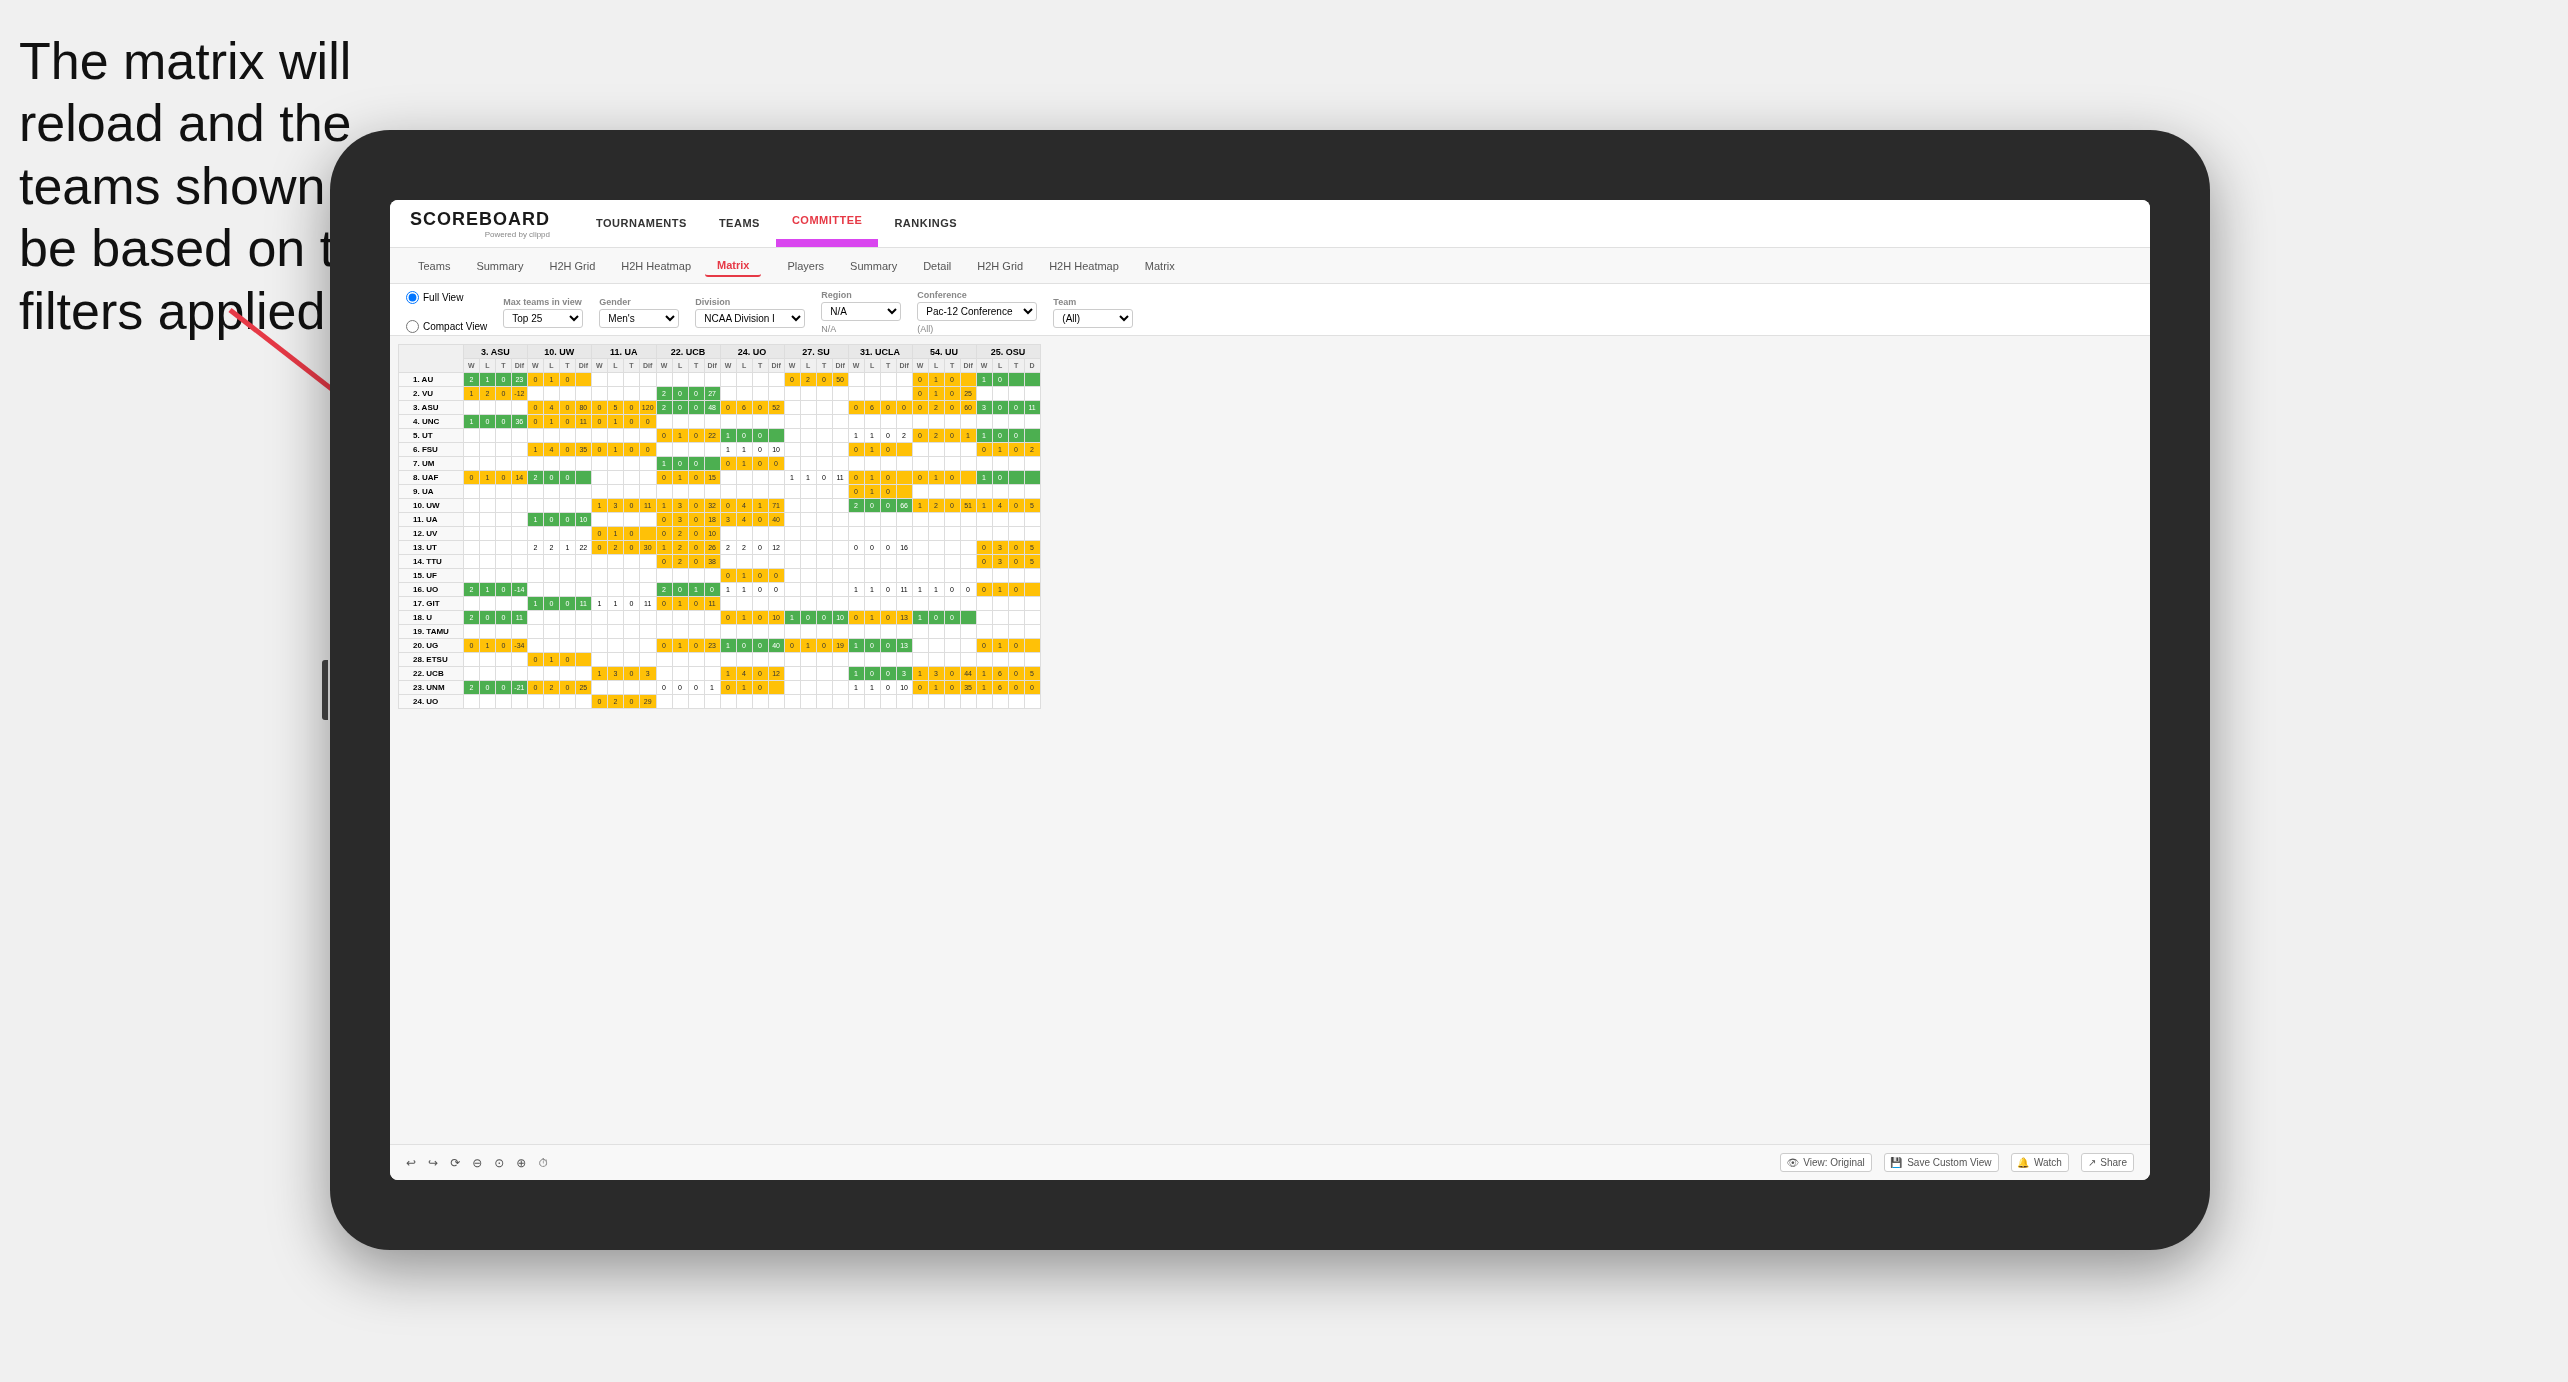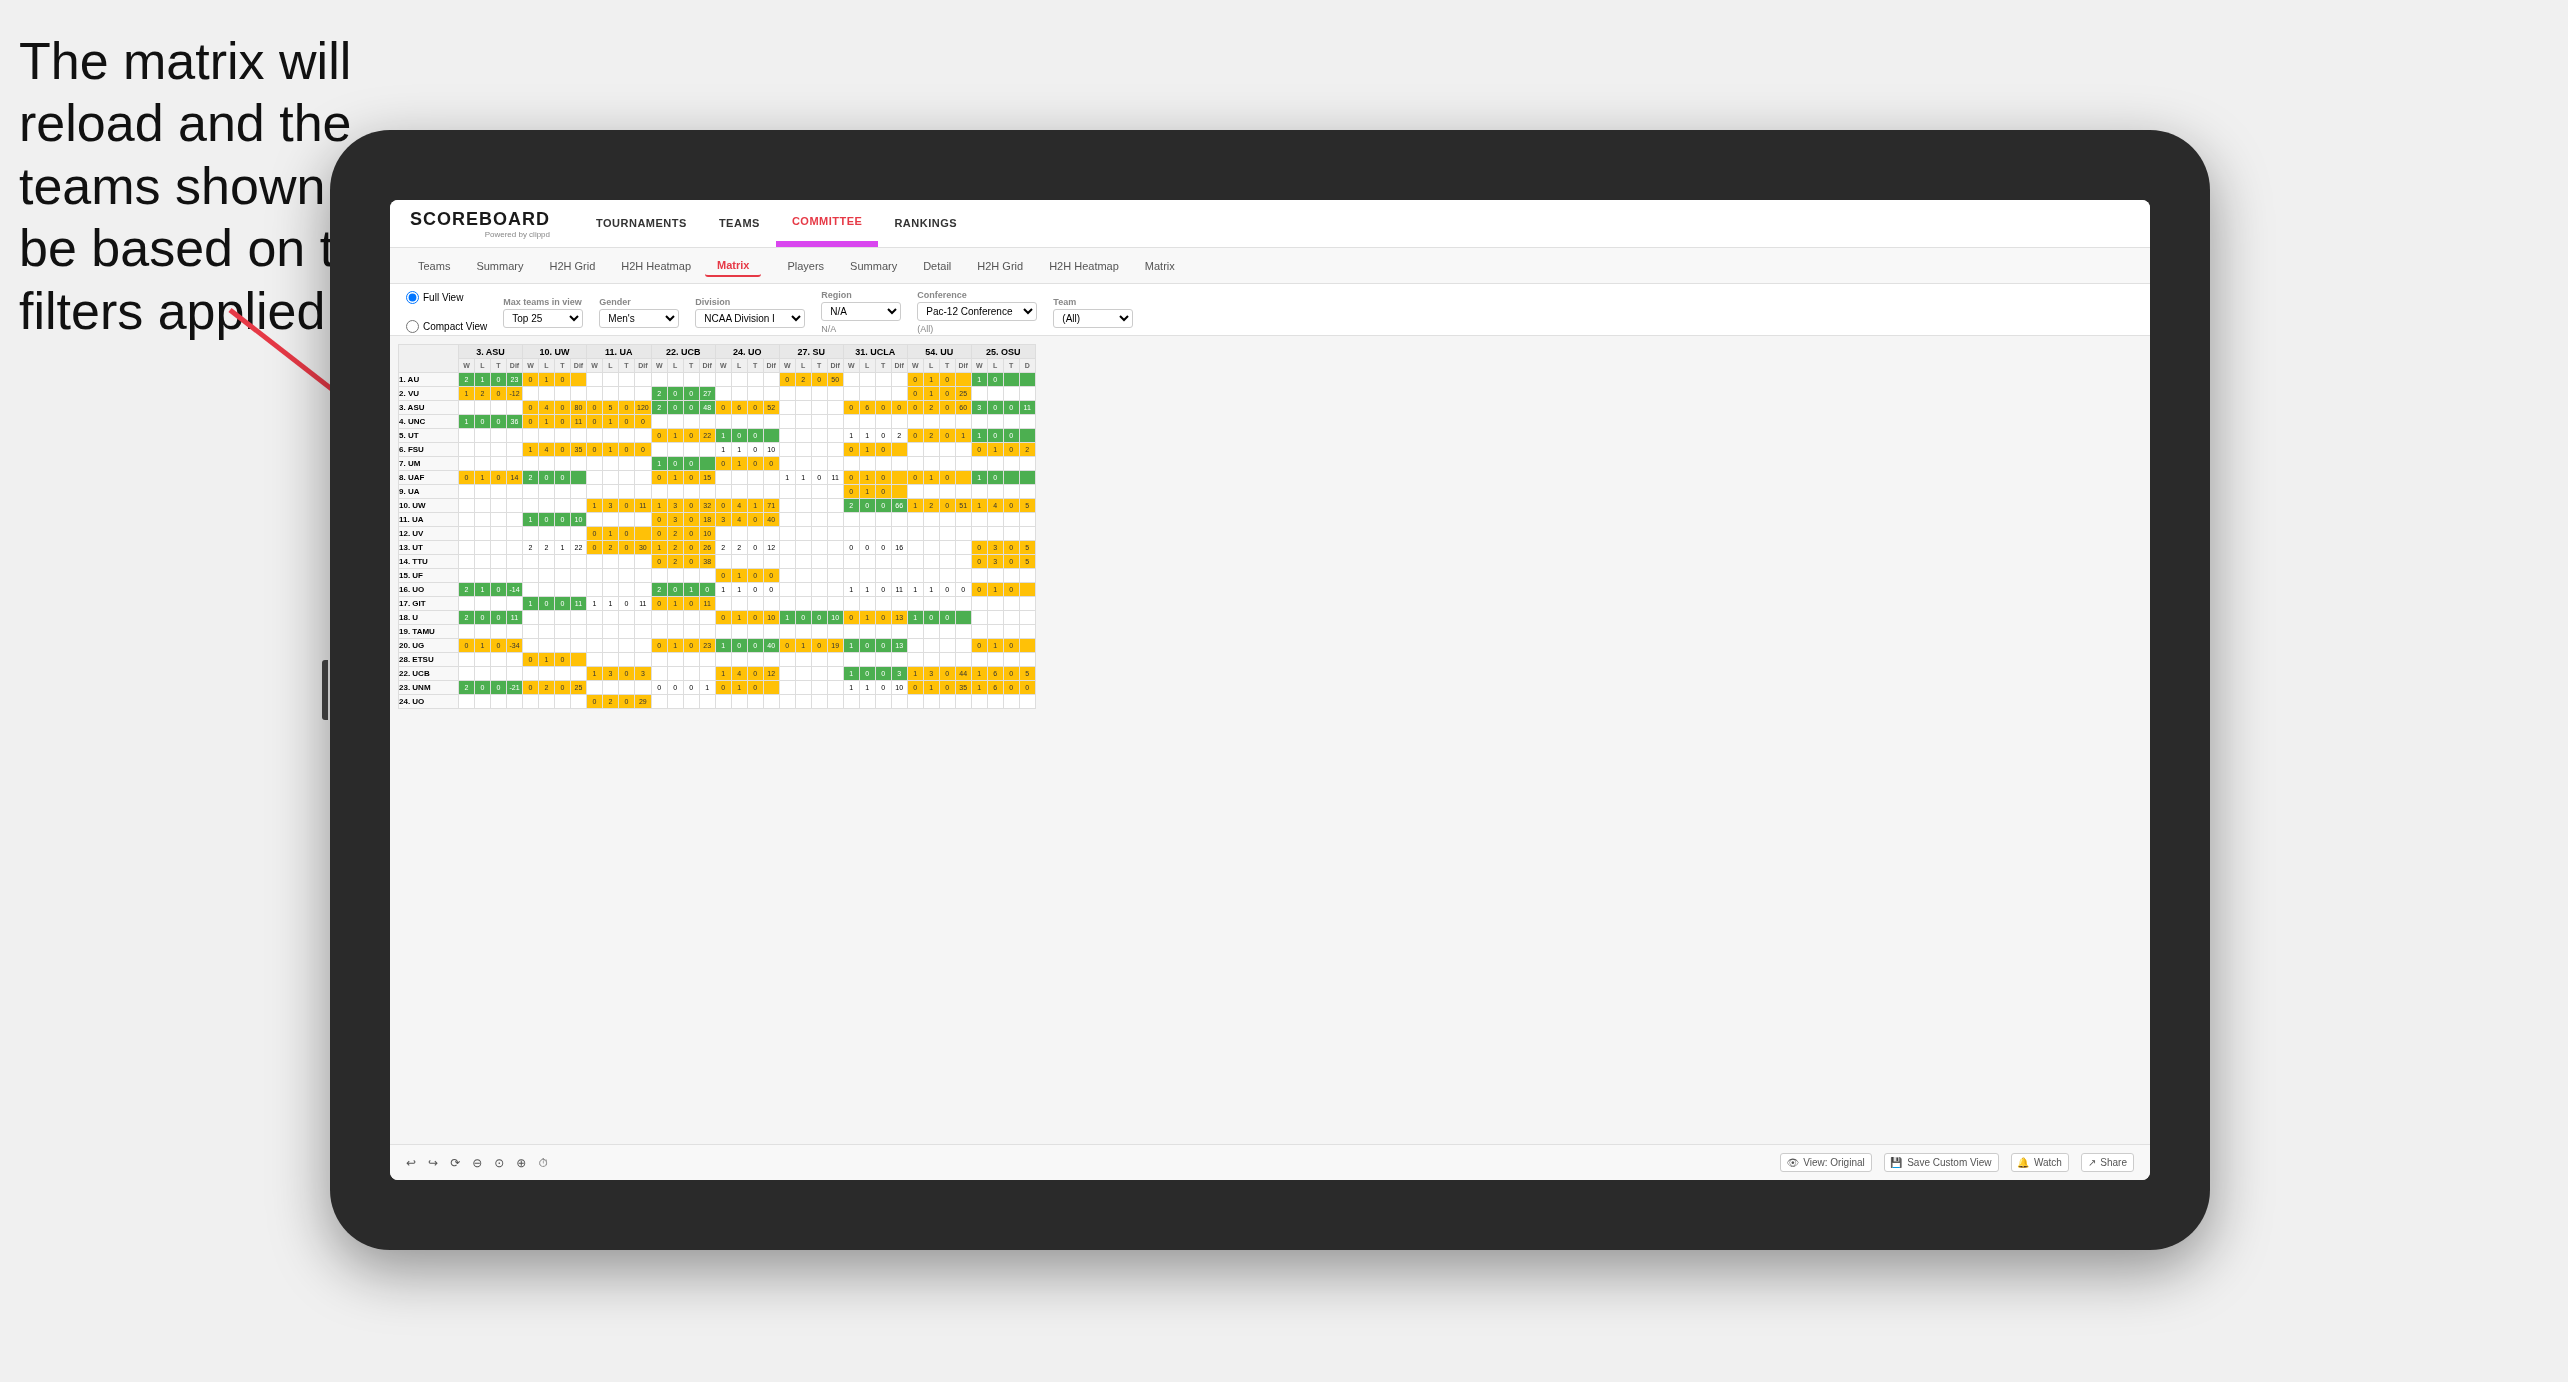--- a/index.html
+++ b/index.html
@@ -197,21 +197,21 @@
       background: #f0f0f0;
       font-weight: bold;
       font-size: 8px;
       padding: 2px 4px;
     }
 
     .matrix-table .row-label {
       background: #f8f8f8;
       font-weight: bold;
       text-align: left;
-      padding: 1px 0;
+      padding: 1px 14px;
       min-width: 60px;
       position: sticky;
       left: 0;
       z-index: 1;
     }
 
     .cell-green { background: #4caf50; color: #fff; font-size: 7px; }
     .cell-yellow { background: #ffc107; color: #333; font-size: 7px; }
     .cell-white { background: #fff; font-size: 7px; }
 
@@ -299,21 +299,21 @@
   <div class="tablet-screen">
 
     <div class="top-nav">
       <div class="logo-area">
         <span class="logo-text">SCOREBOARD</span>
         <span class="logo-sub">Powered by clippd</span>
       </div>
       <div class="nav-items">
         <div class="nav-item">TOURNAMENTS</div>
         <div class="nav-item">TEAMS</div>
-        <div class="nav-item" style="color:#e63946; border-bottom:6px solid #d946ef;text-align:right;">COMMITTEE</div>
+        <div class="nav-item" style="color:#e63946; border-bottom:8px solid #d946ef;text-align:right;">COMMITTEE</div>
         <div class="nav-item">RANKINGS</div>
       </div>
     </div>
 
     <div class="sub-nav">
       <div class="sub-nav-item">Teams</div>
       <div class="sub-nav-item">Summary</div>
       <div class="sub-nav-item">H2H Grid</div>
       <div class="sub-nav-item">H2H Heatmap</div>
       <div class="sub-nav-item active">Matrix</div>

